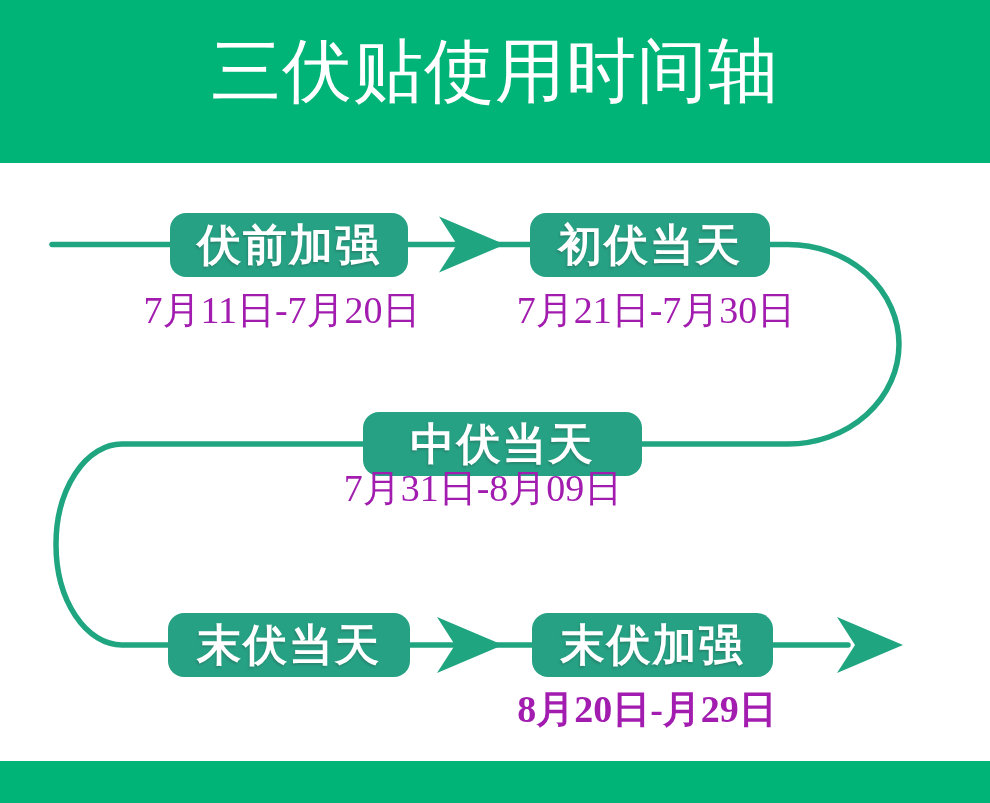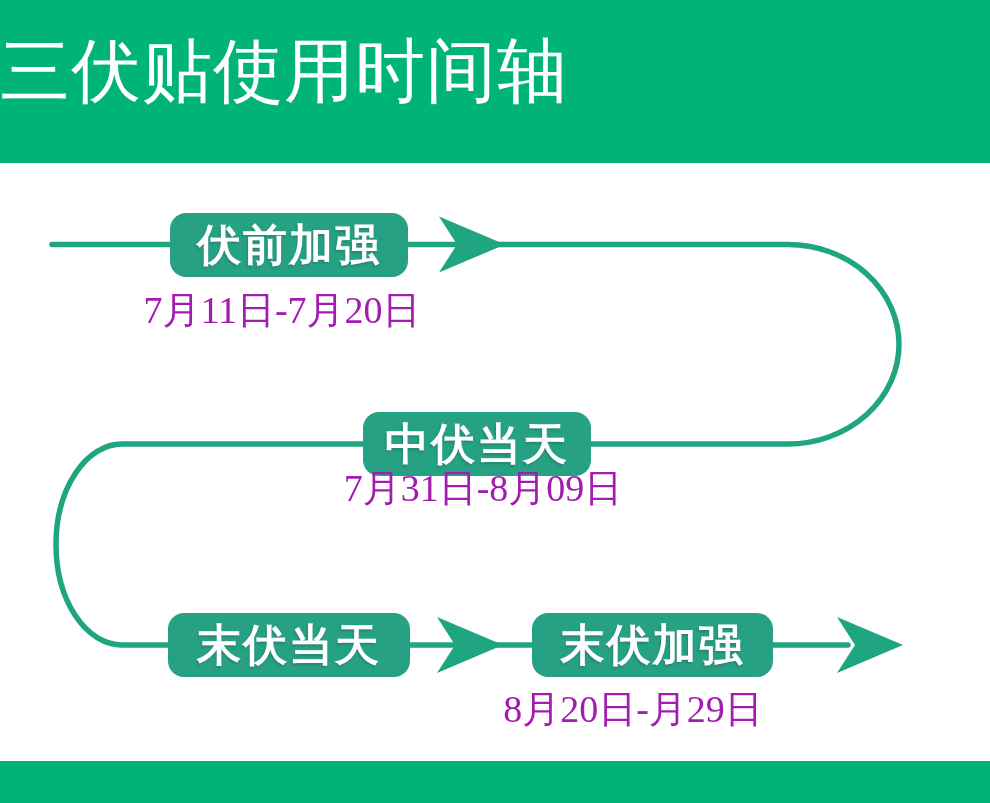--- a/index.html
+++ b/index.html
@@ -21,20 +21,21 @@
     width: 990px;
     background: #00b478;
   }
   .band-top    { top: 0;   height: 163px; }
   .band-bottom { top: 761px; height: 42px; }
   .main-title {
     position: absolute;
     top: 28px;
     left: 0;
     width: 990px;
+    text-align: center;
     color: #ffffff;
     font-size: 70px;
     line-height: 88px;
     font-weight: 400;
     letter-spacing: 1px;
     font-family: "Liberation Serif", serif;
   }
   .connector-svg {
     position: absolute;
     top: 0;
@@ -52,39 +53,39 @@
     justify-content: center;
     color: #ffffff;
     font-size: 44px;
     font-weight: 700;
     letter-spacing: 2px;
     font-family: "Liberation Serif", serif;
     text-shadow: -1px 2px 2px rgba(40, 90, 75, 0.35);
   }
   .stage-box-1 { left: 170px; top: 213px; width: 238px; }
   .stage-box-2 { left: 530px; top: 213px; width: 240px; }
-  .stage-box-3 { left: 363px; top: 412px; width: 228px; }
+  .stage-box-3 { left: 363px; top: 412px; width: 279px; }
   .stage-box-4 { left: 168px; top: 613px; width: 242px; }
   .stage-box-5 { left: 532px; top: 613px; width: 241px; }
   .stage-date {
     position: absolute;
     width: 340px;
     height: 42px;
     line-height: 42px;
     text-align: center;
     color: #a21caf;
     font-size: 38px;
     font-weight: 400;
     font-family: "Liberation Serif", serif;
   }
   .stage-date-1 { left: 112px; top: 289px; }
   .stage-date-2 { left: 486px; top: 289px; }
   .stage-date-3 { left: 313px; top: 467px; }
   .stage-date-4 { left: 115px; top: 688px; }
-  .stage-date-5 { left: 463px; top: 688px; }
+  .stage-date-5 { left: 477px; top: 688px; font-weight: bold; }
 </style>
 </head>
 <body>
 
 <div class="page">
 
   <div class="band band-top"></div>
   <div class="main-title">三伏贴使用时间轴</div>
 
   <svg class="connector-svg" viewBox="0 0 990 803">
@@ -94,23 +95,25 @@
              H 122
              A 66 100.5 0 0 0 56 544.5
              A 66 100.5 0 0 0 122 645
              H 848" fill="none" stroke="#1fa580" stroke-width="5.5" stroke-linecap="round"></path>
     <path d="M 505 244.5 L 439 216.5 L 457 244.5 L 439 272.5 Z" fill="#1fa580"></path>
     <path d="M 503 645 L 437 617 L 455 645 L 437 673 Z" fill="#1fa580"></path>
     <path d="M 903 645 L 837 617 L 855 645 L 837 673 Z" fill="#1fa580"></path>
   </svg>
 
   <div class="stage-box stage-box-1">伏前加强</div>
+  <div class="stage-box stage-box-2">初伏当天</div>
   <div class="stage-box stage-box-3">中伏当天</div>
   <div class="stage-box stage-box-4">末伏当天</div>
   <div class="stage-box stage-box-5">末伏加强</div>
 
   <div class="stage-date stage-date-1">7月11日-7月20日</div>
+  <div class="stage-date stage-date-2">7月21日-7月30日</div>
   <div class="stage-date stage-date-3">7月31日-8月09日</div>
   <div class="stage-date stage-date-5">8月20日-月29日</div>
 
   <div class="band band-bottom"></div>
 
 </div>
 
 </body></html>

